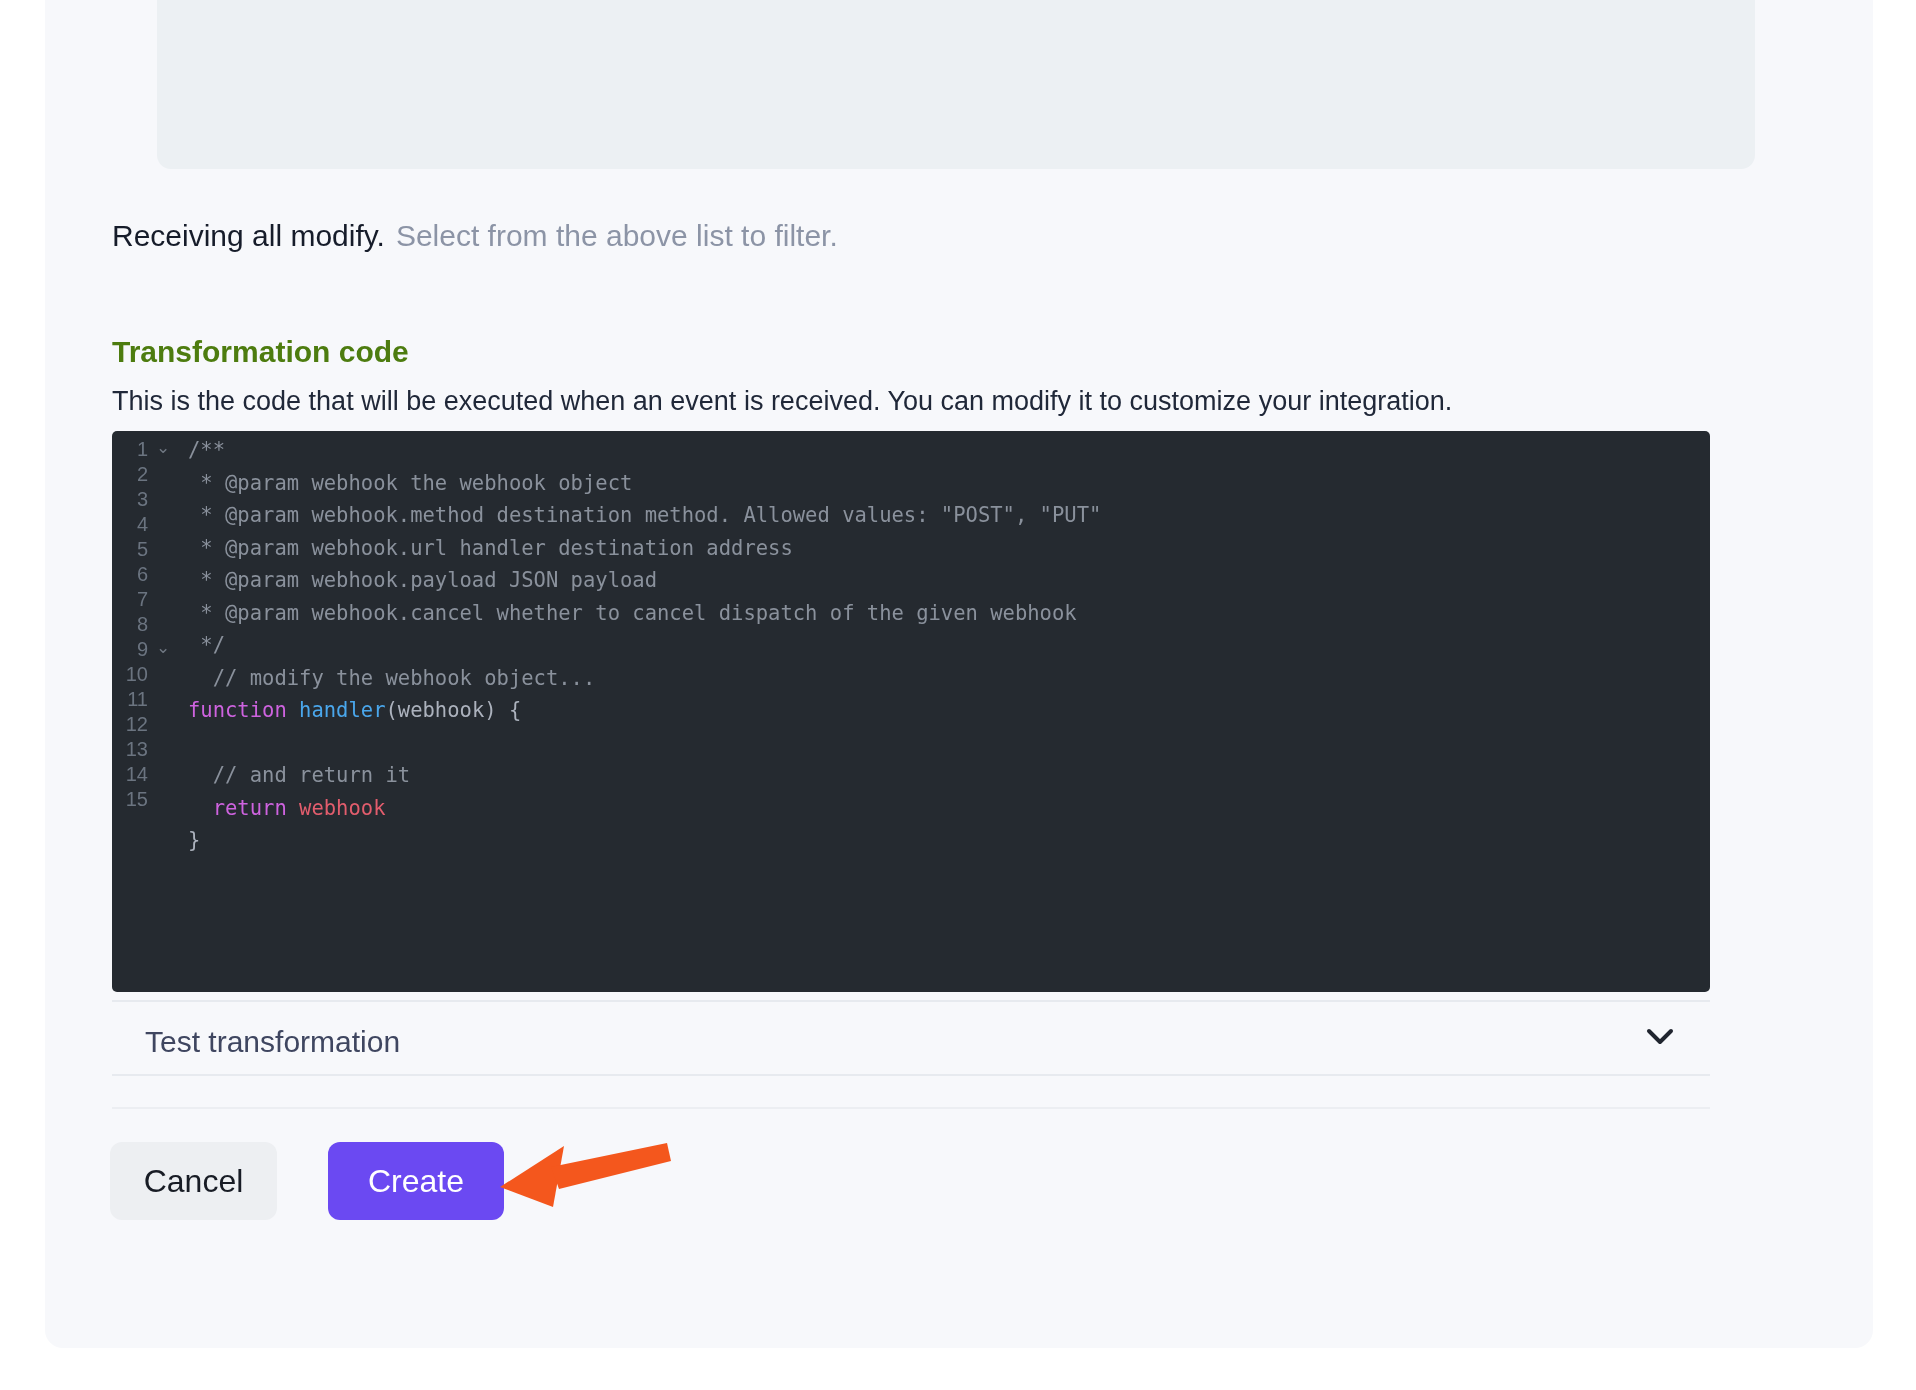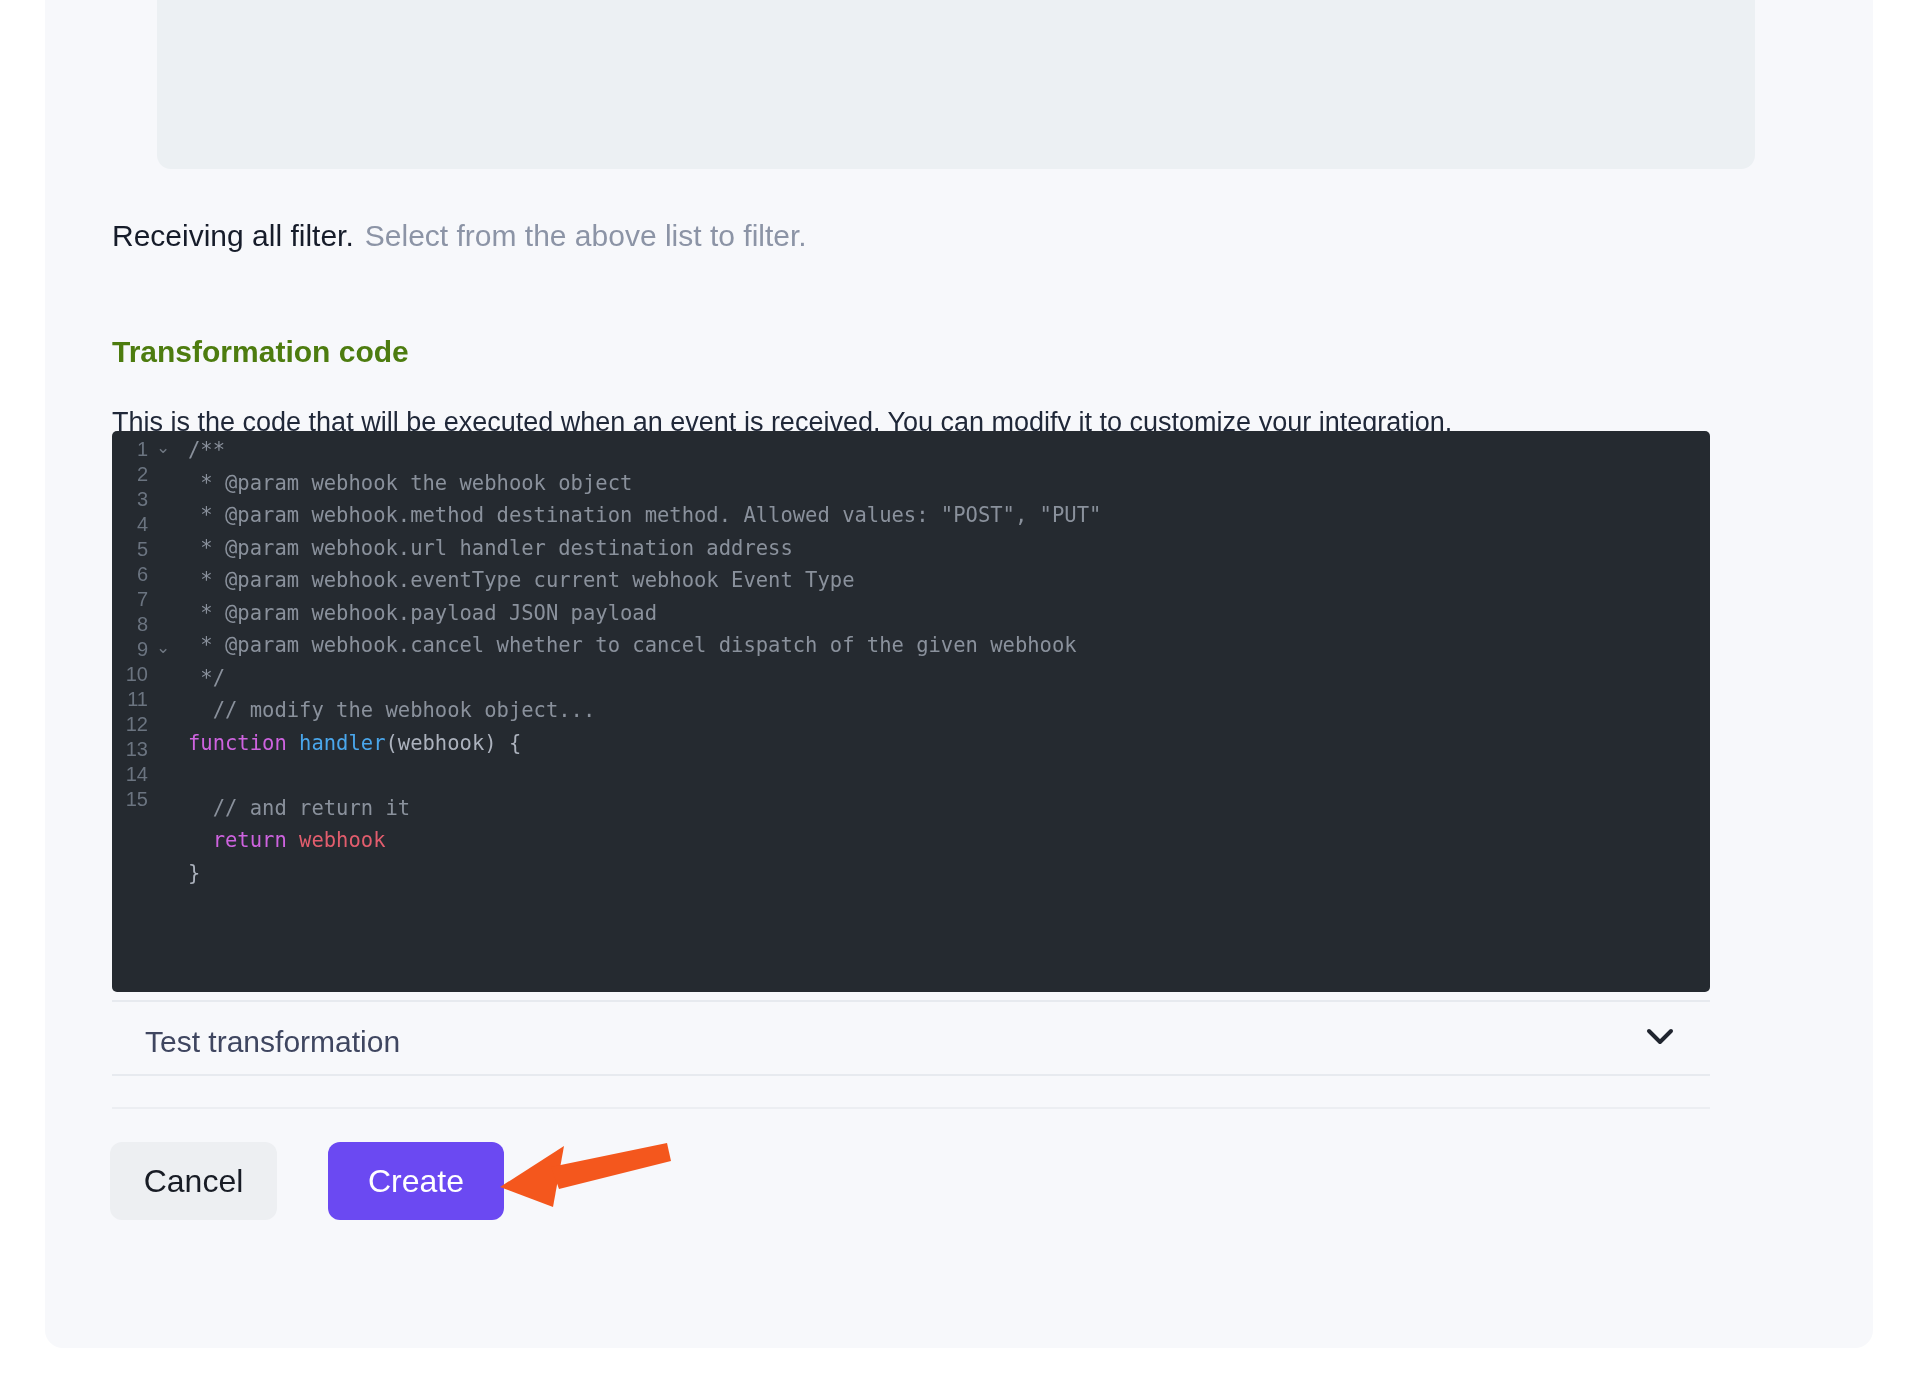--- a/index.html
+++ b/index.html
@@ -43,21 +43,21 @@
   }
   .events-status{
     position:absolute;left:112px;top:218px;font-size:30px;line-height:36px;
   }
   .events-status .strong{color:var(--text-dark);}
   .events-status .muted{color:var(--text-muted);margin-left:11px;}
   .section-title{
     position:absolute;left:112px;top:335px;font-size:30px;font-weight:700;color:#4d7c0f;
   }
   .section-desc{
-    position:absolute;left:112px;top:386px;font-size:27px;color:var(--desc-color);margin-top:21px;
+    position:absolute;left:112px;top:386px;font-size:27px;color:var(--desc-color);
   }
   .editor{
     position:absolute;left:112px;top:431px;width:1598px;height:561px;
     background:var(--editor-bg);border-radius:5px;overflow:hidden;
   }
   .gutter{
     position:absolute;left:0;top:6px;width:78px;
     font-family:"Liberation Sans", sans-serif;font-size:20px;color:var(--gutter-num);
   }
   .gutter-row{height:25px;display:flex;align-items:center;}
@@ -99,21 +99,21 @@
   .arrow-annotation{position:absolute;left:488px;top:1132px;pointer-events:none;}
 </style>
 </head>
 <body>
 
 <div class="container">
   <div class="top-panel"></div>
 </div>
 
 <div class="events-status">
-  <span class="strong">Receiving all filter.</span><span class="muted">Select from the above list to filter.</span>
+  <span class="strong">Receiving all modify.</span><span class="muted">Select from the above list to filter.</span>
 </div>
 
 <h2 class="section-title">Transformation code</h2>
 <p class="section-desc">This is the code that will be executed when an event is received. You can modify it to customize your integration.</p>
 
 <div class="editor">
   <div class="gutter">
       <div class="gutter-row">
         <span class="gutter-num">1</span>
         <span class="fold">⌄</span>
@@ -173,21 +173,20 @@
       <div class="gutter-row">
         <span class="gutter-num">15</span>
         <span class="fold"></span>
       </div>
     </div>
   <div class="code">
       <div class="code-line"><span class="tok-comment">/**</span></div>
       <div class="code-line"><span class="tok-comment"> * @param webhook the webhook object</span></div>
       <div class="code-line"><span class="tok-comment"> * @param webhook.method destination method. Allowed values: "POST", "PUT"</span></div>
       <div class="code-line"><span class="tok-comment"> * @param webhook.url handler destination address</span></div>
-      <div class="code-line"><span class="tok-comment"> * @param webhook.eventType current webhook Event Type</span></div>
       <div class="code-line"><span class="tok-comment"> * @param webhook.payload JSON payload</span></div>
       <div class="code-line"><span class="tok-comment"> * @param webhook.cancel whether to cancel dispatch of the given webhook</span></div>
       <div class="code-line"><span class="tok-comment"> */</span></div>
       <div class="code-line"><span class="tok-comment">  // modify the webhook object...</span></div>
       <div class="code-line"><span class="tok-keyword">function</span><span class="tok-plain"> </span><span class="tok-fn">handler</span><span class="tok-plain">(webhook) {</span></div>
       <div class="code-line"><span class="tok-plain"></span></div>
       <div class="code-line"><span class="tok-comment">  // and return it</span></div>
       <div class="code-line"><span class="tok-plain">  </span><span class="tok-keyword">return</span><span class="tok-plain"> </span><span class="tok-variable">webhook</span></div>
       <div class="code-line"><span class="tok-plain">}</span></div>
     </div>

